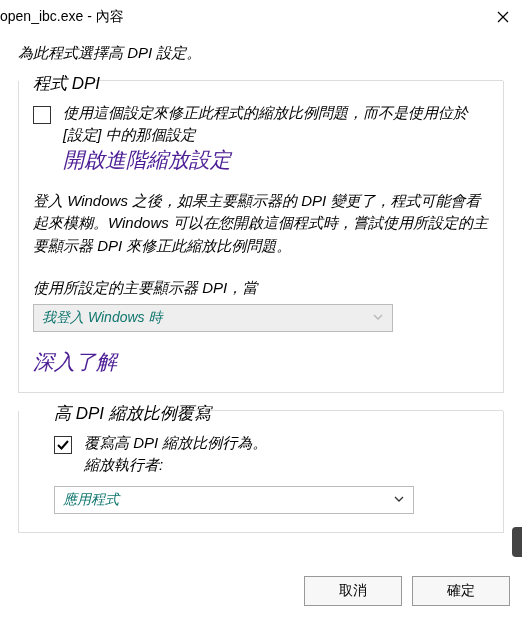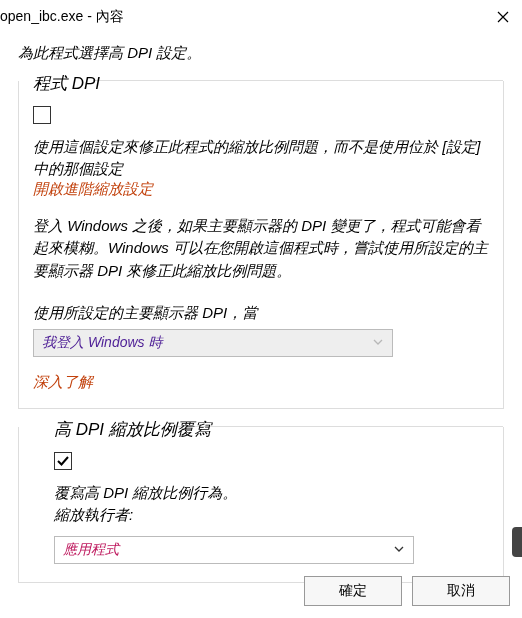--- a/index.html
+++ b/index.html
@@ -59,21 +59,20 @@
     .group-border-top {
       position: absolute;
       top: -1px;
       height: 1px;
       background: #ddd;
     }
     .chkrow {
       display: flex;
       align-items: flex-start;
       gap: 12px;
-      flex-direction: column;
     }
     .chkbox {
       width: 18px;
       height: 18px;
       border: 1px solid #333;
       margin-top: 4px;
       flex-shrink: 0;
       display: flex;
       align-items: center;
       justify-content: center;
@@ -85,50 +84,50 @@
     .chkbox svg {
       display: none;
       width: 14px;
       height: 14px;
     }
     .chktext {
       font-size: 15px;
       line-height: 1.45;
     }
     .link {
-      color: #c2410c;
+      color: #4c1d95;
       cursor: pointer;
       display: inline-block;
-      font-size: 15px;
+      font-size: 21px;
     }
     .para {
       font-size: 15px;
       line-height: 1.5;
       margin-top: 16px;
     }
     .sublabel {
       font-size: 15px;
       margin-top: 22px;
       margin-bottom: 6px;
     }
     .combo {
       display: flex;
       align-items: center;
       justify-content: space-between;
       border: 1px solid #bbb;
       background: #eee;
       padding: 4px 8px;
       height: 28px;
       cursor: default;
-      color: #4c1d95;
+      color: #0f766e;
       width: 360px;
     }
     .combo.enabled {
       background: #fff;
-      color: #be185d;
+      color: #0f766e;
       cursor: pointer;
     }
     .combo .chev svg {
       width: 12px;
       height: 12px;
     }
     .combo.disabled .chev {
       opacity: 0.4;
     }
     .link2 {
@@ -231,15 +230,15 @@
             <path d="M2 4 L6 8 L10 4" stroke="#333" stroke-width="1.3" fill="none"></path>
           </svg>
       </span>
     </div>
   </div>
 </div>
 
 <div class="sidebar-stub"></div>
 
 <div class="footer">
+  <div class="btn">取消</div>
   <div class="btn">確定</div>
-  <div class="btn">取消</div>
 </div>
 
 </body></html>

